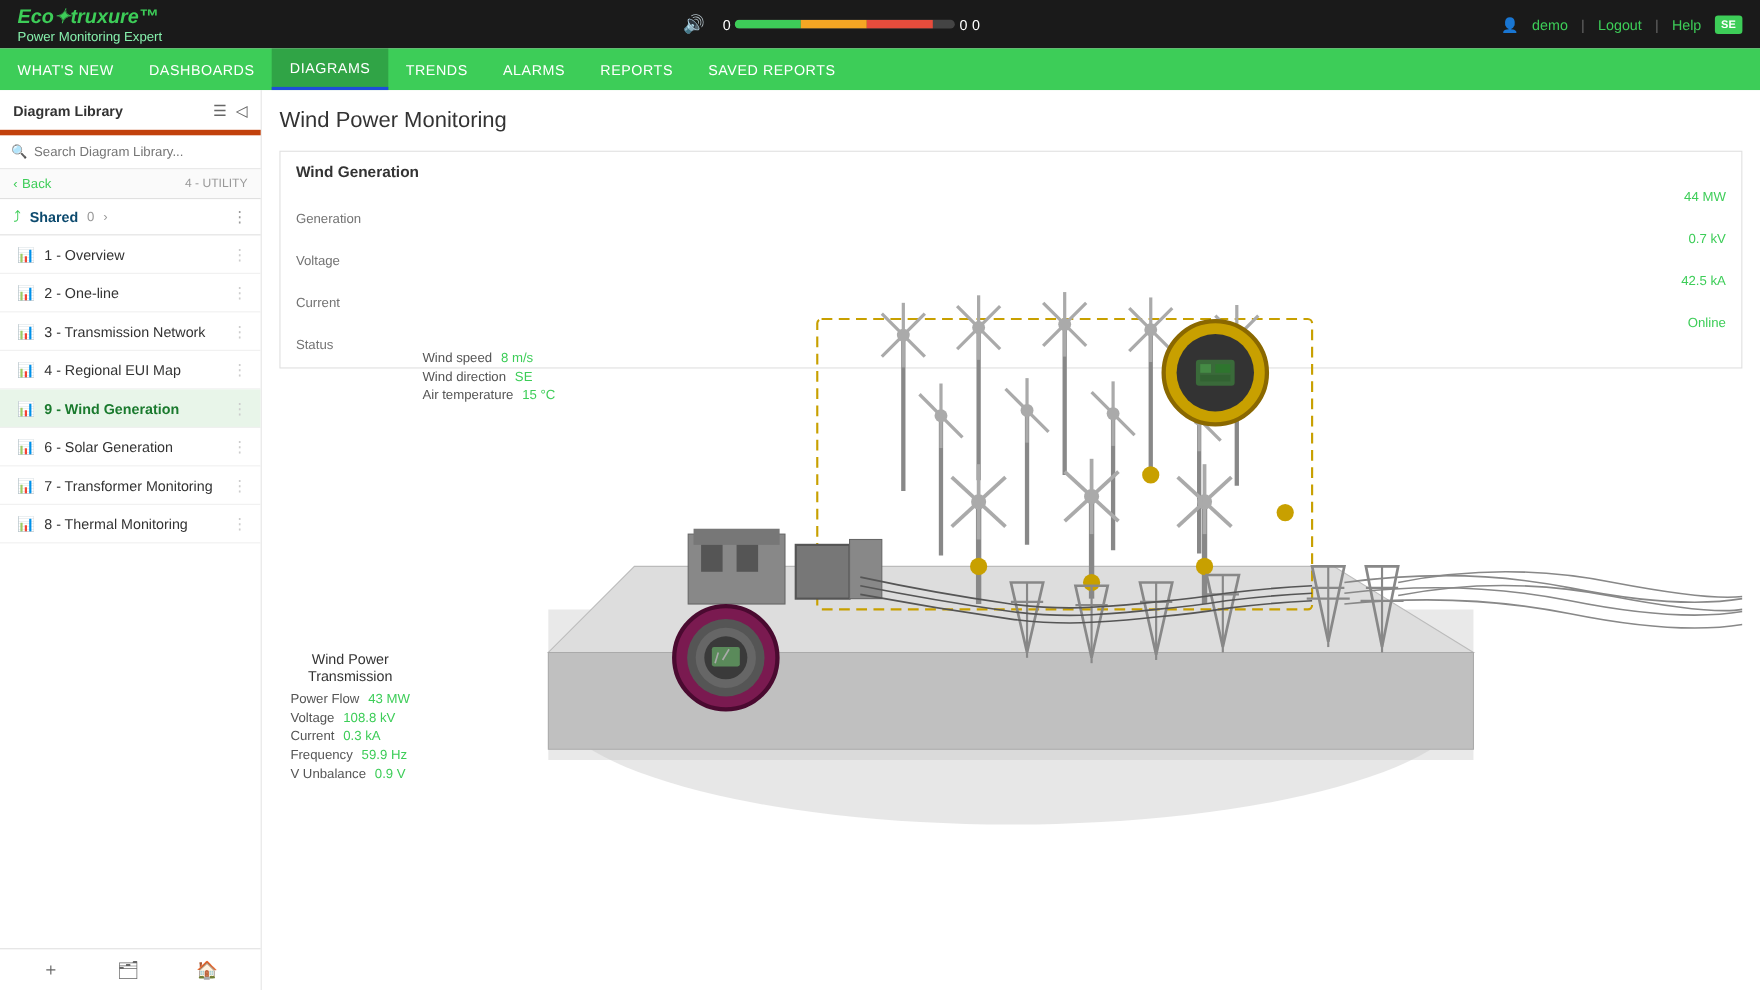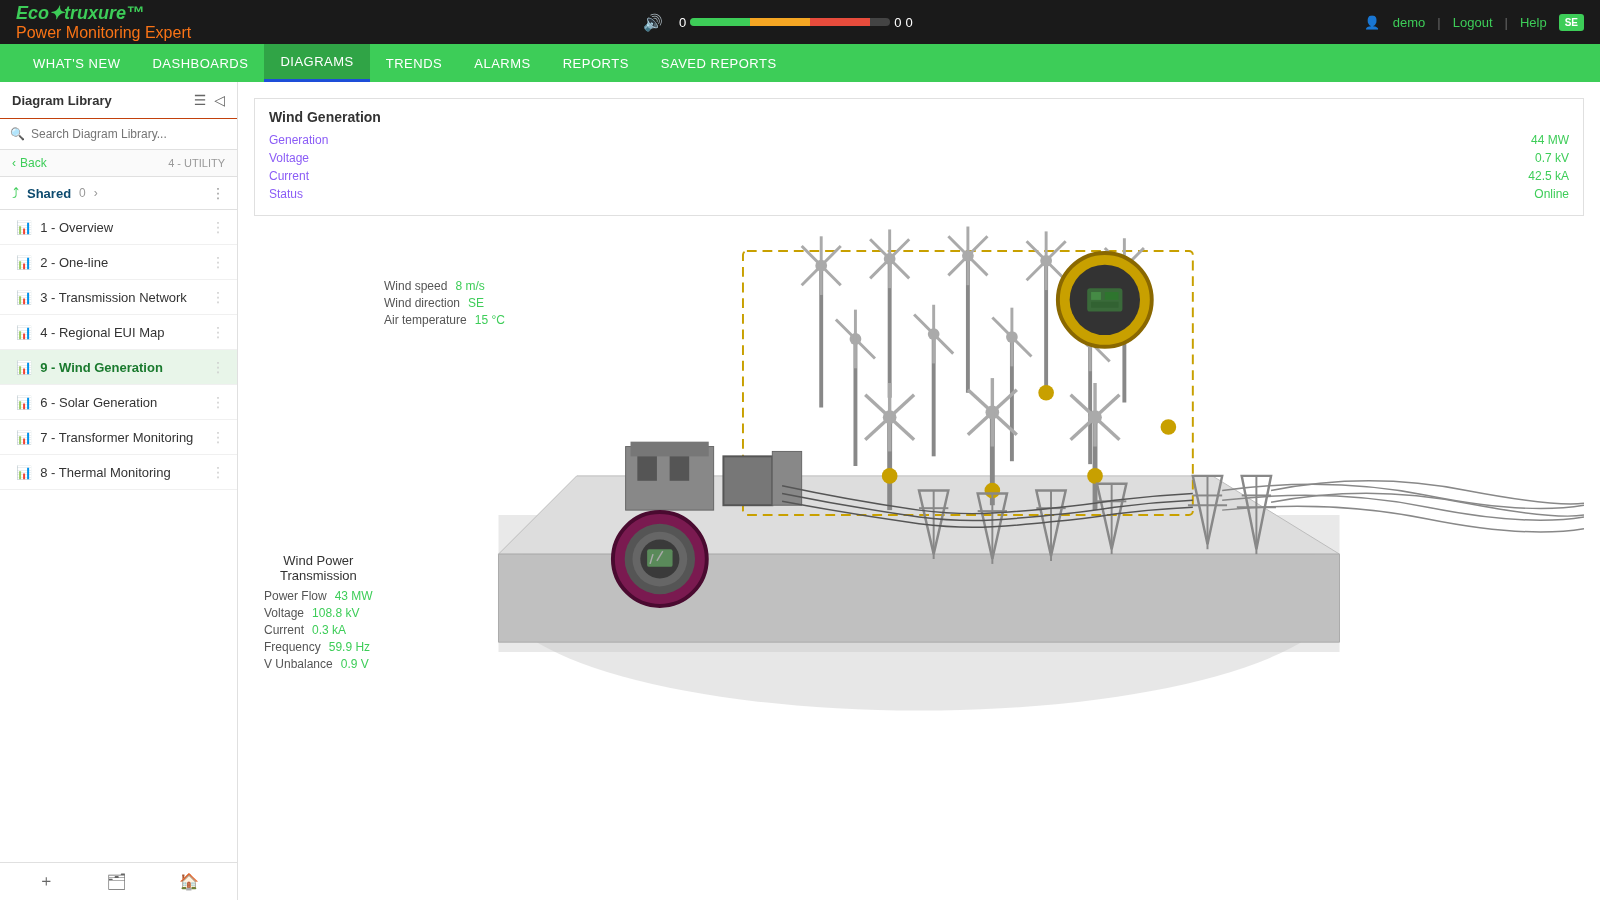--- a/index.html
+++ b/index.html
@@ -13,21 +13,21 @@
       align-items: center;
       justify-content: space-between;
       padding: 0 16px;
     }
     .logo-area {
       display: flex;
       align-items: center;
       gap: 8px;
     }
     .logo-text-eco { color: #3dcd58; font-size: 18px; font-style: italic; font-weight: bold; }
-    .logo-text-pme { color: #f97316; font-size: 16px; }
+    .logo-text-pme { color: #86efac; font-size: 12px; }
     .header-center {
       display: flex;
       align-items: center;
       gap: 16px;
     }
     .volume-icon { color: #aaa; font-size: 16px; }
     .alert-bar {
       display: flex;
       align-items: center;
       gap: 4px;
@@ -61,21 +61,21 @@
       padding: 3px 6px;
       border-radius: 3px;
     }
 
     
     .nav-bar {
       background: #3dcd58;
       height: 38px;
       display: flex;
       align-items: center;
-      padding: 0 17px;
+      padding: 0 0;
     }
     .nav-item {
       padding: 0 16px;
       height: 38px;
       display: flex;
       align-items: center;
       color: white;
       font-size: 13px;
       font-weight: 500;
       cursor: pointer;
@@ -97,21 +97,21 @@
       border-right: 1px solid #e0e0e0;
       display: flex;
       flex-direction: column;
       flex-shrink: 0;
     }
     .sidebar-header {
       padding: 10px 12px;
       display: flex;
       align-items: center;
       justify-content: space-between;
-      border-bottom: 1px solid #c2410c;
+      border-bottom: 5px solid #c2410c;
     }
     .sidebar-title { font-size: 13px; font-weight: 600; color: #333; }
     .sidebar-icons { display: flex; gap: 8px; }
     .sidebar-icon { color: #666; cursor: pointer; font-size: 14px; }
 
     .search-box {
       padding: 8px 10px;
       border-bottom: 1px solid #e0e0e0;
       display: flex;
       align-items: center;
@@ -222,21 +222,21 @@
     .wind-gen-panel {
       top: 50px;
       right: 100px;
       background: white;
       border: 1px solid #e0e0e0;
       padding: 10px 14px;
       font-size: 12px;
     }
     .wind-gen-title { font-size: 14px; font-weight: 600; color: #333; margin-bottom: 8px; }
     .wind-gen-row { display: flex; justify-content: space-between; gap: 30px; margin-bottom: 4px; }
-    .wind-gen-label { color: #8b5cf6; }
+    .wind-gen-label { color: #737373; margin-top: 20px; }
     .wind-gen-value { color: #3dcd58; font-weight: 400; text-align: right; min-width: 60px; }
     .wind-gen-value.online { color: #3dcd58; }
 
     .wind-conditions {
       top: 200px;
       left: 120px;
       font-size: 12px;
     }
     .transmission-title { font-size: 13px; font-weight: 400; color: #333; margin-bottom: 6px; text-align: center; }
   </style>
@@ -373,20 +373,21 @@
       </div>
     </div>
     <div class="sidebar-footer">
       <span class="footer-icon">＋</span>
       <span class="footer-icon">🗂</span>
       <span class="footer-icon">🏠</span>
     </div>
   </div>
 
   <div class="content-area">
+    <div class="page-title">Wind Power Monitoring</div>
 
     <div class="diagram-container">
 
       <div class="info-panel wind-conditions" style="left:130px; top:181px;">
         <div class="info-row">
           <span class="label">Wind speed</span>
           <span class="value">8 m/s</span>
         </div>
         <div class="info-row">
           <span class="label">Wind direction</span>

